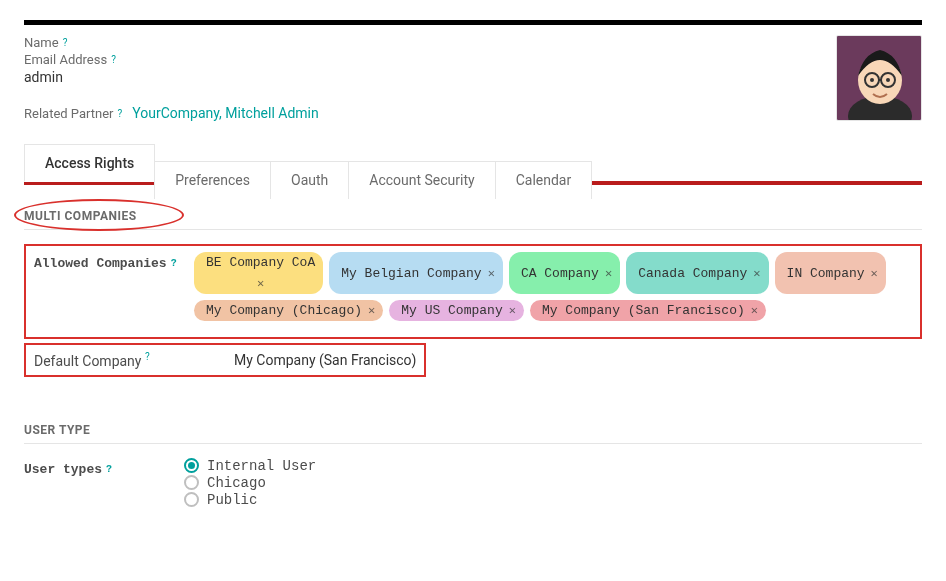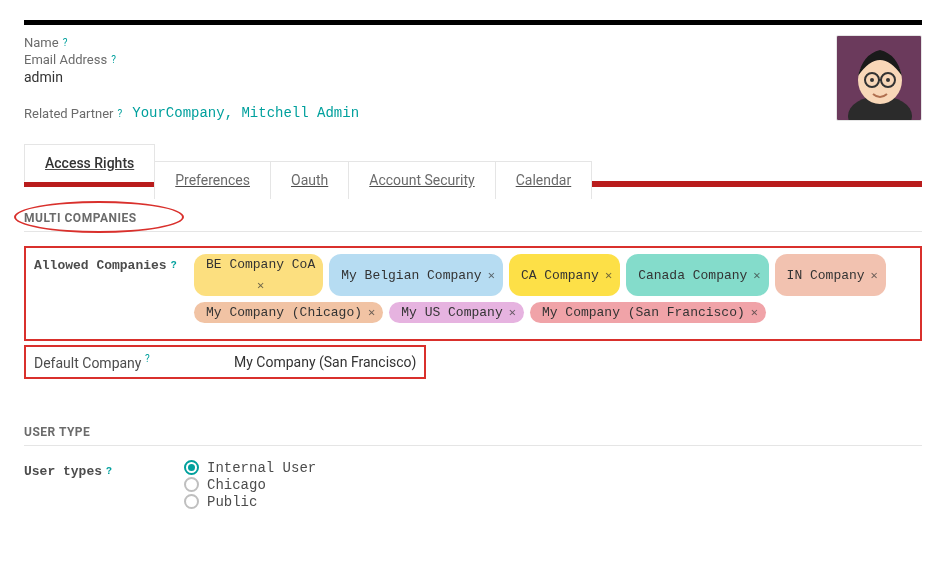--- a/index.html
+++ b/index.html
@@ -46,36 +46,34 @@
   }
   .related-row {
     display: flex;
     align-items: center;
     gap: 10px;
     margin-bottom: 22px;
   }
   .related-link {
     color: #00a09d;
     cursor: pointer;
-    font-family: Liberation Mono, monospace;
   }
   .avatar {
     width: 86px;
     height: 86px;
     border: 1px solid #e5e5e5;
     border-radius: 2px;
     overflow: hidden;
     flex-shrink: 0;
     margin-left: 20px;
   }
   .tabs {
     display: flex;
-    border-bottom: 6px solid #b91c1c;
+    border-bottom: 4px solid #b91c1c;
     margin-bottom: 24px;
-    text-decoration: underline;
   }
   .tab {
     padding: 10px 20px;
     border: 1px solid #e5e5e5;
     border-bottom: none;
     background: #fff;
     cursor: pointer;
     color: #6b6b6b;
     margin-right: -1px;
     position: relative;
@@ -152,21 +150,21 @@
     gap: 6px;
   }
   .tag .x {
     cursor: pointer;
     font-weight: 600;
     font-size: 12px;
     opacity: 0.7;
   }
   .c0 { background: #fcdf7f; flex-direction: column; }
   .c1 { background: #b6dcf2; }
-  .c2 { background: #fde047; }
+  .c2 { background: #86efac; }
   .c3 { background: #84dccb; }
   .c4 { background: #f2c2b0; }
   .c5 { background: #f1c3a4; }
   .c6 { background: #e6b3e0; }
   .c7 { background: #f0a3a8; }
   .red-box {
     border: 2px solid #d9302c;
     padding: 6px 8px;
     margin-bottom: 4px;
   }

